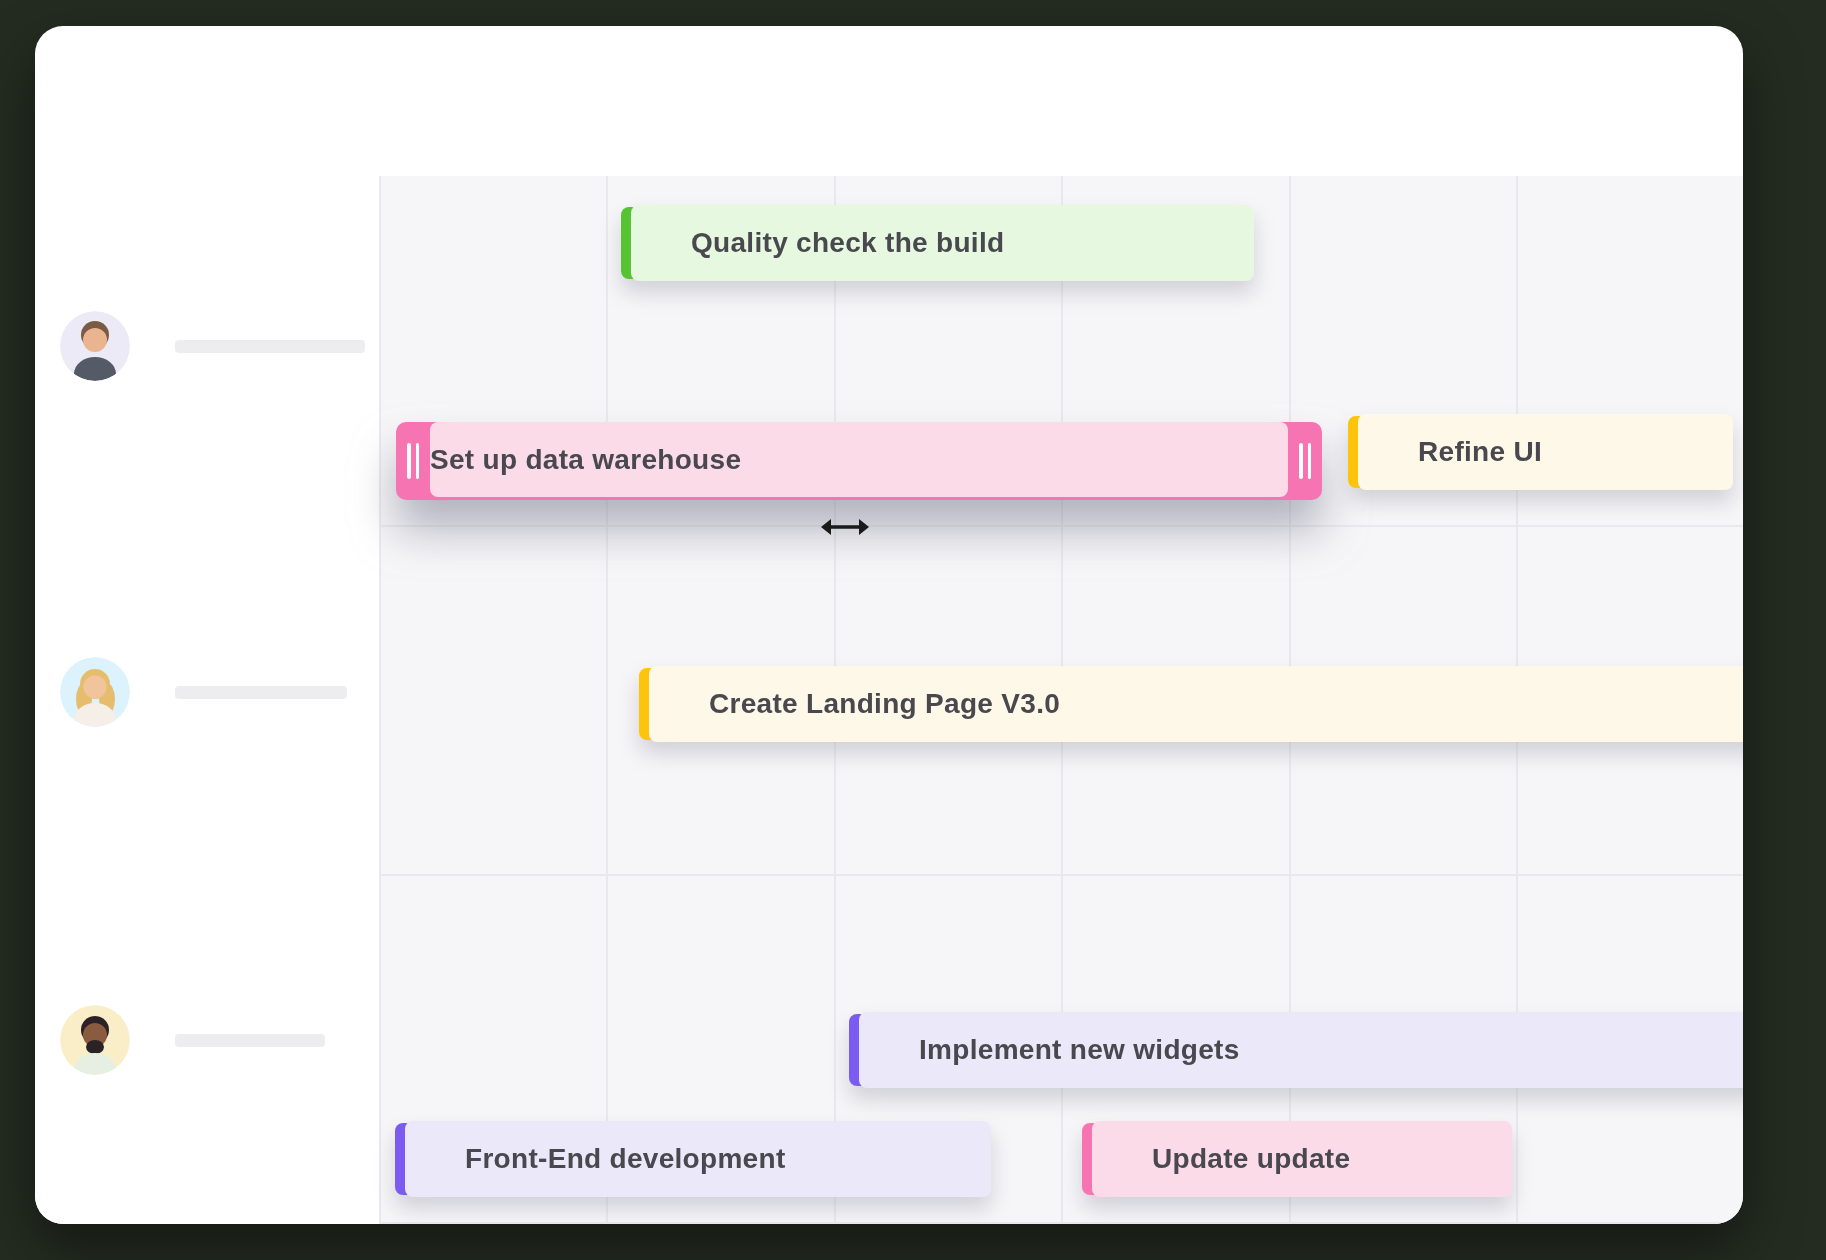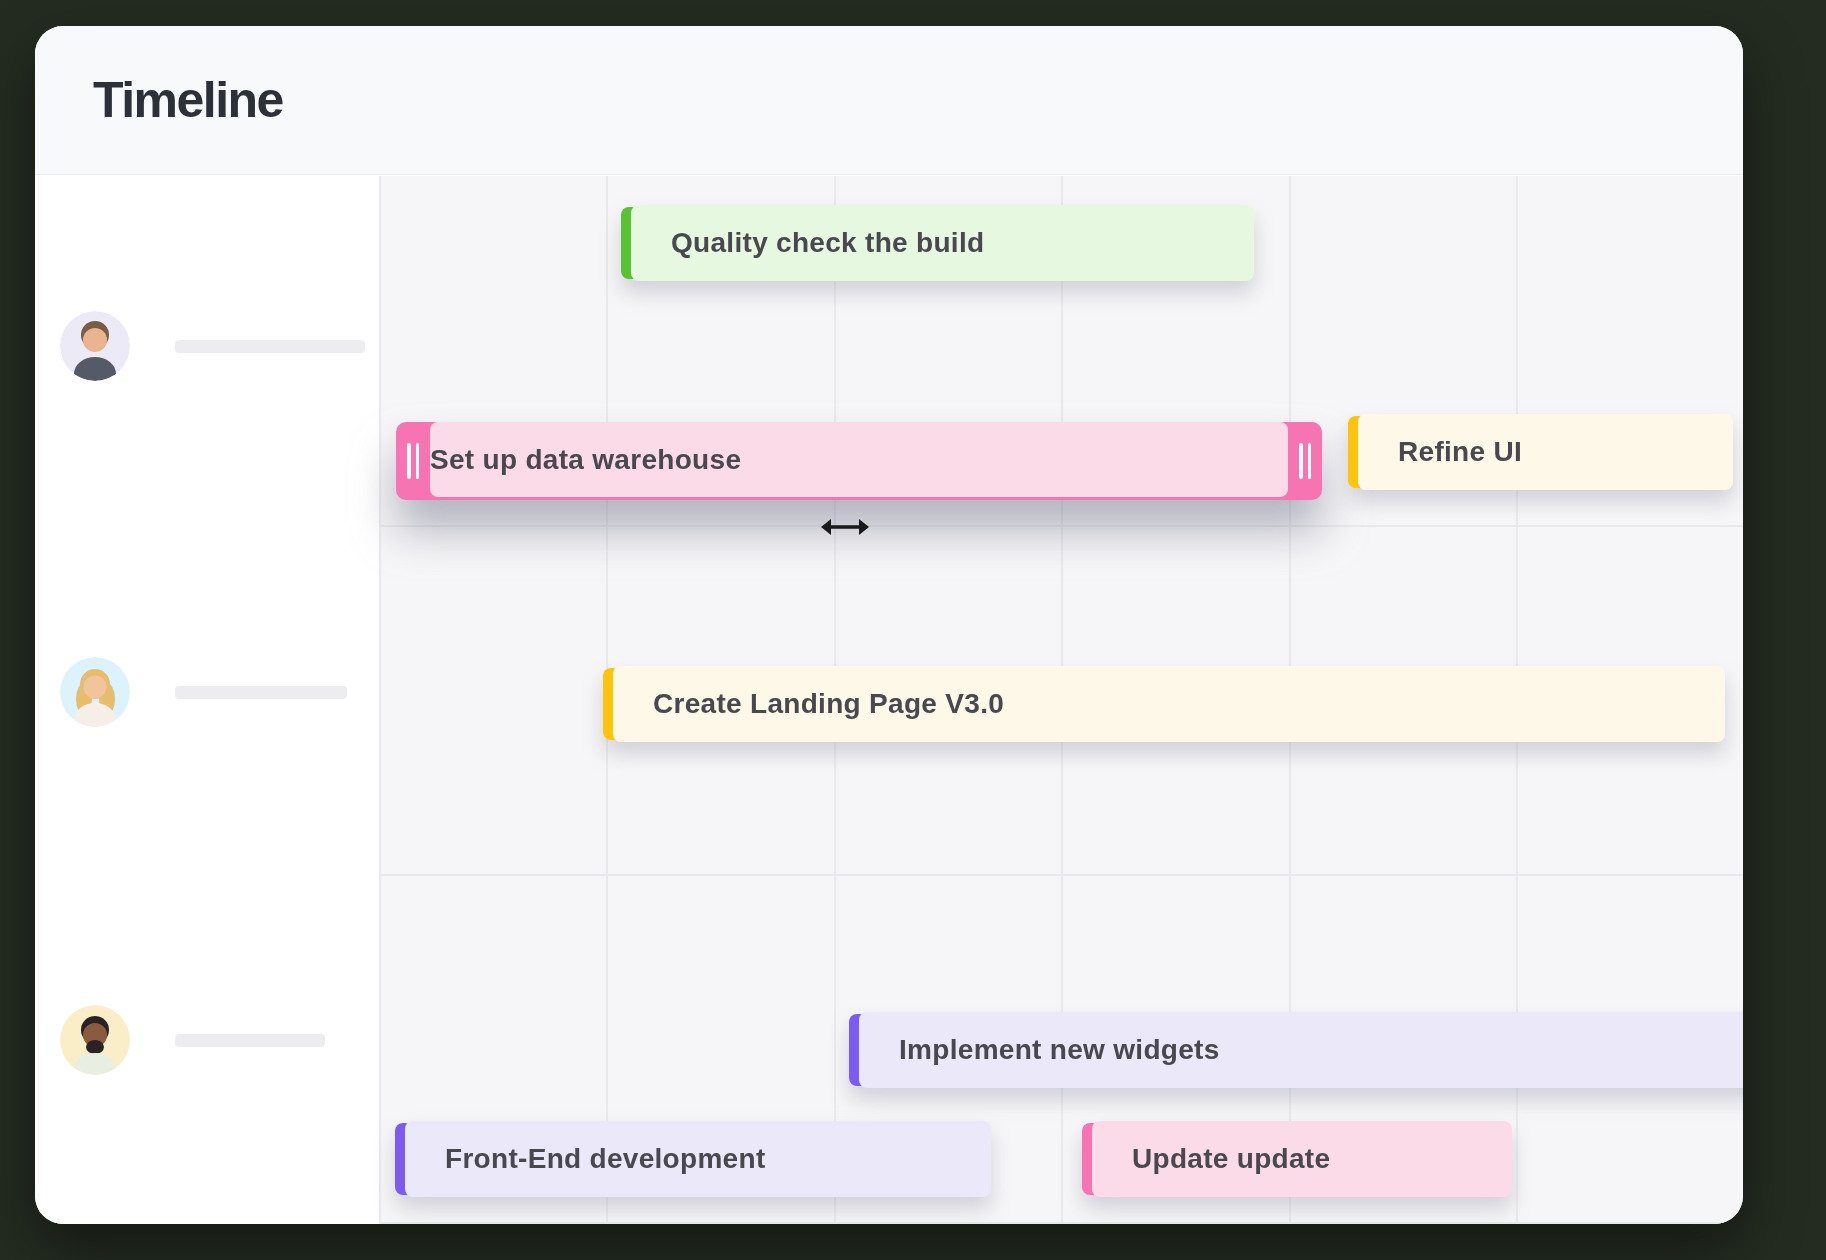--- a/index.html
+++ b/index.html
@@ -29,21 +29,21 @@
   .hline{position:absolute;left:0;right:0;height:2px;background:var(--grid-line,#e8e8ec);}
 
   .member{position:absolute;left:0;width:344px;height:70px;}
   .avatar{position:absolute;left:25px;top:0;width:70px;height:70px;border-radius:50%;overflow:hidden;display:block;}
   .name-bar{position:absolute;left:140px;top:29px;height:13px;border-radius:4px;background:var(--name-bar,#ededf0);}
 
   .task{position:absolute;height:76px;filter:drop-shadow(0 12px 10px rgba(150,150,165,.38));}
   .task .edge{position:absolute;left:0;top:2px;bottom:2px;width:22px;border-radius:8px;background:var(--edge);}
   .task .body{
     position:absolute;left:10px;right:0;top:0;bottom:0;border-radius:8px;background:var(--body);
-    display:flex;align-items:center;padding-left:40px;
+    display:flex;align-items:center;padding-left:60px;
   }
   .task .label,.drag .label{
     font-size:28px;font-weight:700;letter-spacing:.3px;color:var(--task-text,#48484e);white-space:nowrap;
   }
   .task.green{--edge:var(--green-edge,#57c232);--body:var(--green-body,#e7f8e0);}
   .task.purple{--edge:var(--purple-edge,#7c5cf0);--body:var(--purple-body,#eae8f9);}
   .task.yellow{--edge:var(--yellow-edge,#fdc40b);--body:var(--yellow-body,#fdf8e8);}
   .task.pink{--edge:var(--pink-edge,#f674b2);--body:var(--pink-body,#fcdbe9);}
 
   .drag{
@@ -63,23 +63,20 @@
   .drag .handle i{display:block;width:3.5px;height:36px;border-radius:2px;background:#ffffff;}
 
   .cursor{position:absolute;width:50px;height:28px;}
 </style>
 </head>
 <body>
 
 <div class="stage">
   <div class="card">
 
-    <div class="card-header">
-      <h1 class="title">Timeline</h1>
-    </div>
 
     <div class="card-body">
       <div class="grid-area"></div>
 
       <div class="vline" style="left:344px"></div>
       <div class="vline" style="left:571px"></div>
       <div class="vline" style="left:799px"></div>
       <div class="vline" style="left:1026px"></div>
       <div class="vline" style="left:1254px"></div>
       <div class="vline" style="left:1481px"></div>
@@ -172,21 +169,21 @@
             <span class="label">Refine UI</span>
           </span>
       </div>
 
       <svg class="cursor" style="left:785px;top:337px" viewBox="0 0 50 28">
         <line x1="9" y1="14" x2="41" y2="14" stroke="#1a1a1a" stroke-width="3.5"></line>
         <path d="M11 6 L1 14 L11 22 Z" fill="#1a1a1a"></path>
         <path d="M39 6 L49 14 L39 22 Z" fill="#1a1a1a"></path>
       </svg>
 
-      <div class="task yellow" style="left:568px;top:490px;width:1122px">
+      <div class="task yellow" style="left:604px;top:490px;width:1122px">
         <span class="edge"></span>
         <span class="body">
             <span class="label">Create Landing Page V3.0</span>
           </span>
       </div>
 
 
       <div class="task purple" style="left:814px;top:836px;width:1023px">
         <span class="edge"></span>
         <span class="body">

